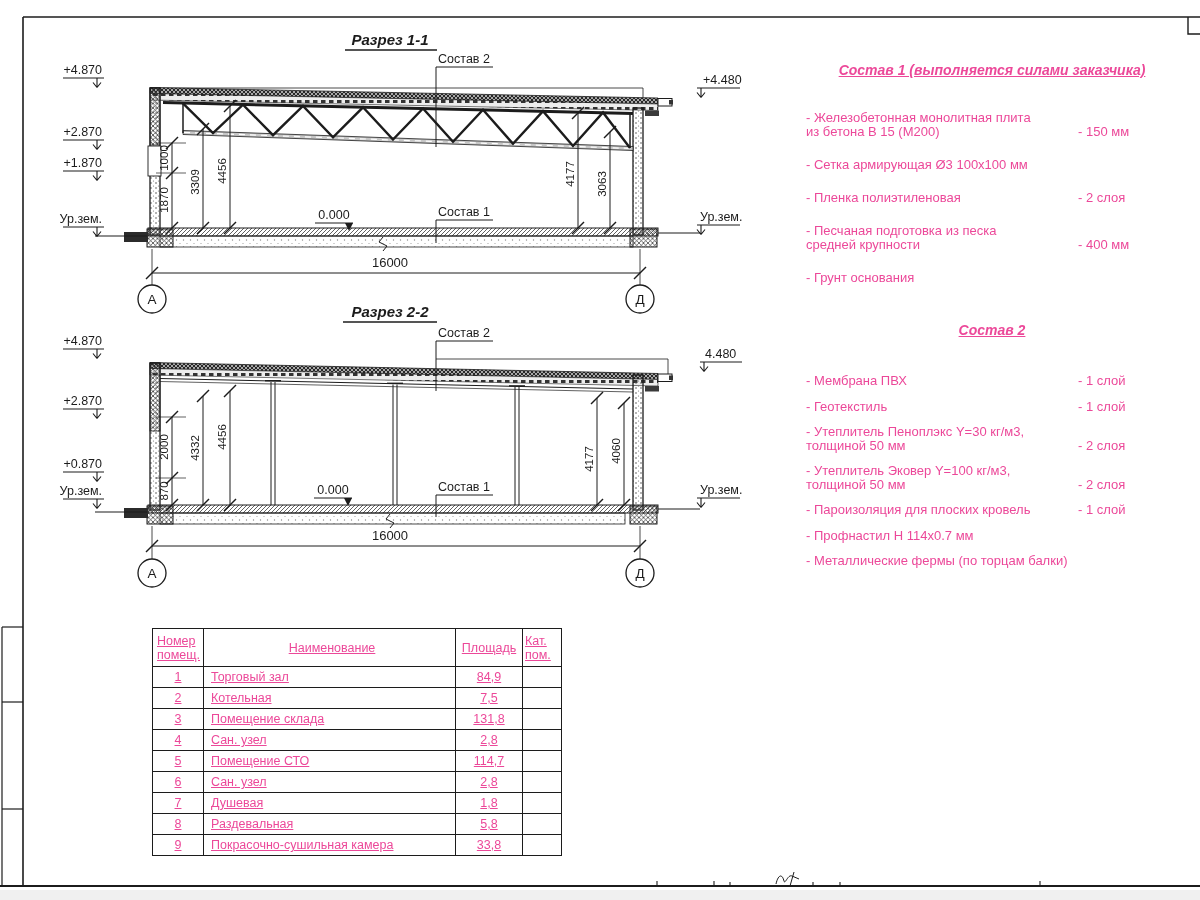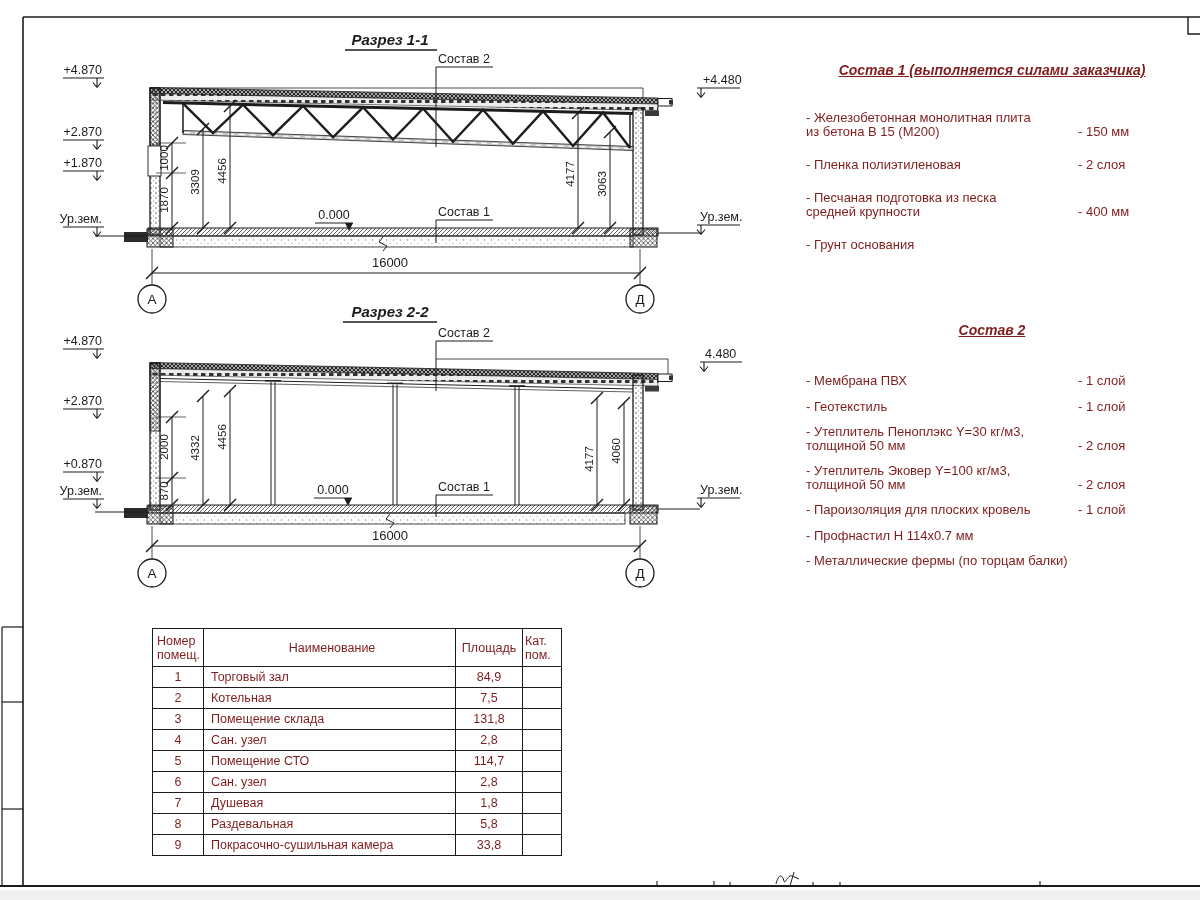--- a/index.html
+++ b/index.html
@@ -1,17 +1,17 @@
 <!DOCTYPE html>
 <html><head>
 <meta charset="utf-8">
 <style>
   html,body{margin:0;padding:0;background:#fff;}
   .sheet{position:relative;width:1200px;height:900px;background:#fff;overflow:hidden;
-         font-family:"Liberation Sans",sans-serif;color:#7f1d1d;}
+         font-family:"Liberation Sans",sans-serif;color:#ec4899;}
   .sheet svg{position:absolute;left:0;top:0;}
   svg text{font-family:"Liberation Sans",sans-serif;fill:#1c1c1c;}
   .t-title{font-size:15px;font-weight:bold;font-style:italic;}
   .t-lbl{font-size:12.5px;}
   .t-dim{font-size:11.5px;}
   .t-elev{font-size:12.5px;}
   .t-span{font-size:13px;}
   .t-axis{font-size:13.5px;}
   
   .sostav{position:absolute;width:372px;}
@@ -27,21 +27,21 @@
   .sostav1 .nm{width:266px;}
   .sostav2{left:806px;top:322px;}
   .sostav2 .hdr{margin-bottom:36px;}
   .sostav2 li{margin-bottom:12px;}
   .sostav2 .nm{width:266px;line-height:13.5px;}
   .sostav2 .vl{line-height:13.5px;}
   
   .sched-title{position:absolute;left:204px;top:594px;font-size:14.5px;font-weight:bold;
                font-style:italic;border-bottom:1.4px solid #1c1c1c;padding-bottom:1px;}
   table.sched{position:absolute;left:152px;top:628px;border-collapse:collapse;
-              table-layout:fixed;width:382px;}
+              table-layout:fixed;width:382px;text-decoration:underline;}
   table.sched td,table.sched th{border:1.4px solid #1c1c1c;font-size:12.5px;font-weight:normal;
               padding:0 2px;overflow:hidden;}
   table.sched th{height:37px;white-space:pre-line;line-height:14px;}
   table.sched td{height:20px;}
   .c-num{width:44px;text-align:center;}
   .c-name{width:242px;text-align:left;padding-left:7px !important;}
   .c-area{width:62px;text-align:center;}
   .c-cat{width:34px;text-align:left;}
   th.c-num{text-align:left;padding-left:4px !important;}
   th.c-name{text-align:center;}
@@ -354,20 +354,24 @@
 
 <div class="sostav sostav1">
   <div class="hdr">Состав 1 (выполняется силами заказчика)</div>
   <ul>
     <li>
           <span class="nm">- Железобетонная  монолитная плита
 из бетона В 15 (М200)</span>
           <span class="vl">- 150 мм</span>
         </li>
     <li>
+          <span class="nm">- Сетка армирующая Ø3 100х100 мм</span>
+          <span class="vl"></span>
+        </li>
+    <li>
           <span class="nm">- Пленка полиэтиленовая</span>
           <span class="vl">-  2 слоя</span>
         </li>
     <li>
           <span class="nm">- Песчаная подготовка из песка
 средней крупности</span>
           <span class="vl">- 400 мм</span>
         </li>
     <li>
           <span class="nm">- Грунт основания</span>

